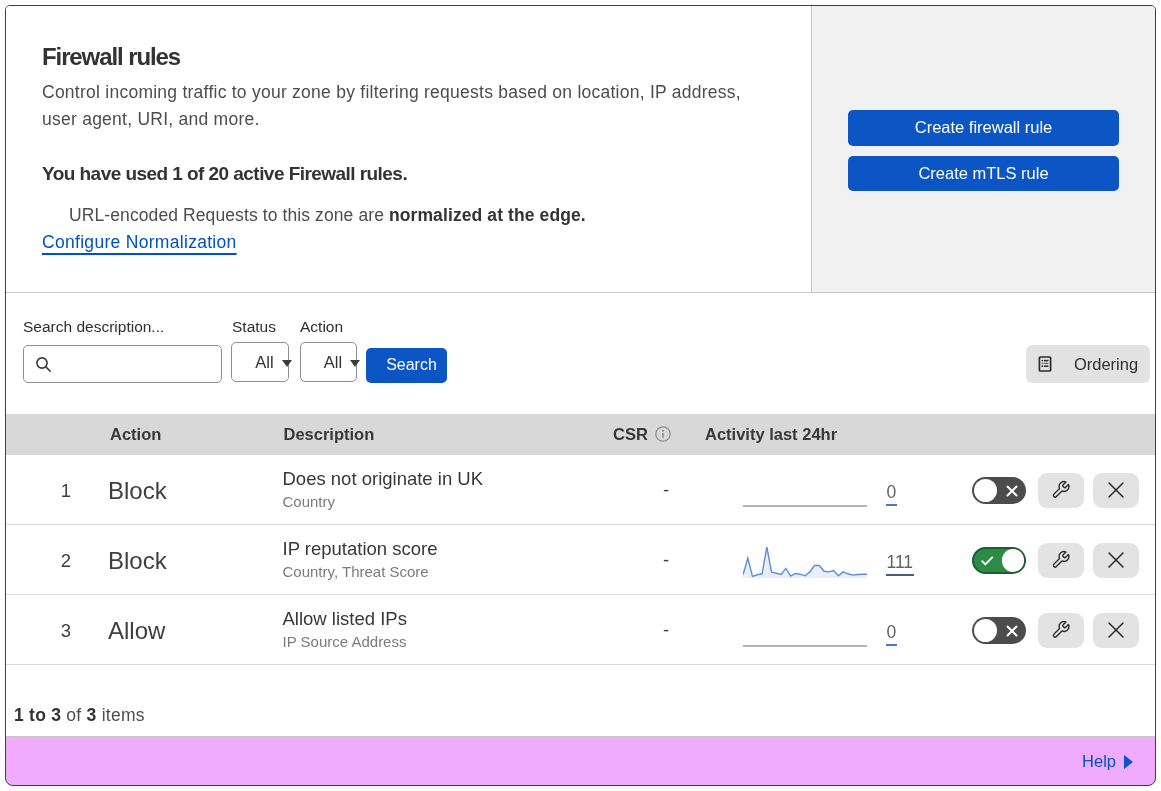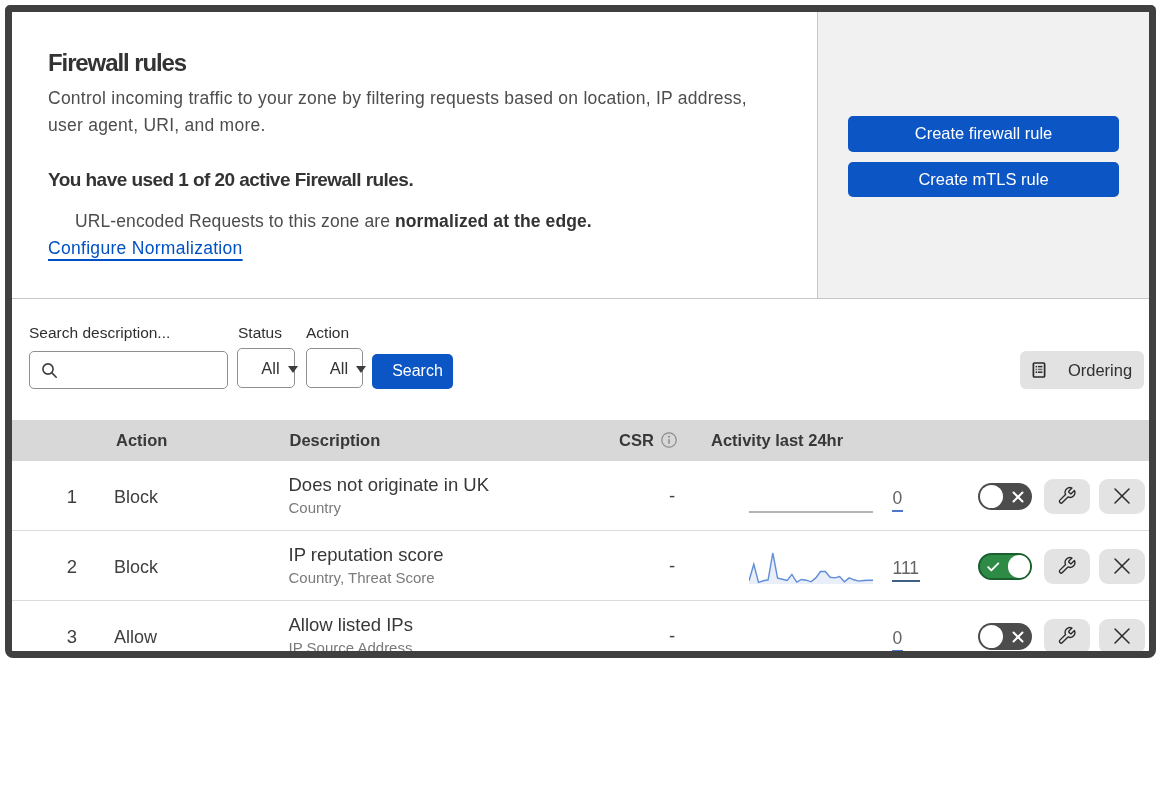--- a/index.html
+++ b/index.html
@@ -1,21 +1,21 @@
 <!DOCTYPE html>
 <html><head>
 <meta charset="utf-8">
 <style>
   * { margin:0; padding:0; box-sizing:border-box; }
   html,body { width:1161px; height:791px; background:#fff; font-family:"Liberation Sans", sans-serif; }
   body { position:relative; overflow:hidden; }
 
   .card {
-    position:absolute; left:5px; top:5px; width:1151px; height:653px;
-    border:7px solid #404040; border-radius:5px 5px 8px 8px; background:#f0abfc; overflow:hidden;
+    position:absolute; left:5px; top:5px; width:1151px; height:781px;
+    border:1px solid #404040; border-radius:5px 5px 8px 8px; background:#f0abfc; overflow:hidden;
   }
 
   
   .hero { position:relative; height:287px; border-bottom:1px solid #c6c6c6; display:flex; }
   .hero-left { width:806px; border-right:1px solid #c6c6c6; padding:37px 36px 0 36px; background:#fff; }
   .hero-right { flex:1; background:#f1f1f1; display:flex; flex-direction:column; align-items:center; }
   .hero-title { font-size:24px; line-height:28px; font-weight:700; color:#333; letter-spacing:-1.1px; margin-bottom:7.5px; }
   .hero-desc { font-size:17.5px; line-height:27px; letter-spacing:0.25px; color:#4d4d4d; max-width:705px; }
   .hero-usage { font-size:19px; line-height:24px; letter-spacing:-0.55px; font-weight:700; color:#333; margin-top:29.5px; }
   .hero-norm { font-size:17.5px; line-height:27px; letter-spacing:0.1px; color:#4d4d4d; margin-top:16px;margin-left:27px; }
@@ -50,21 +50,21 @@
   .th { position:absolute; top:0; height:41px; display:flex; align-items:center; font-size:16.5px; font-weight:700; color:#383838; }
   .th-action { left:104px; }
   .th-desc { left:277.5px; }
   .th-csr { left:607px; gap:7px; }
   .th-activity { left:699px; }
   .info-icon { display:inline-flex; margin-top:-1px; }
 
   .trow { position:relative; height:70px; border-bottom:1px solid #dcdcdc; background:#fff; }
   .cell { position:absolute; top:0; height:70px; display:flex; align-items:center; }
   .c-num { left:45px; width:30px; justify-content:center; font-size:18.5px; color:#3f3f3f; padding-top:2px; }
-  .c-action { left:102px; font-size:18px; color:#3f3f3f; padding-top:2px; }
+  .c-action { left:102px; font-size:24px; color:#3f3f3f; padding-top:2px; }
   .c-desc { left:276.5px; flex-direction:column; align-items:flex-start; justify-content:flex-start; padding-top:12.5px; }
   .desc-main { font-size:18.5px; color:#383838; line-height:22px; }
   .desc-sub { font-size:15px; color:#7b7b7b; line-height:19px; margin-top:2.8px; }
   .c-csr { left:640px; width:40px; justify-content:center; font-size:18.5px; color:#3f3f3f; }
   .c-spark { left:737px; width:124px; top:auto; bottom:0; height:70px; align-items:flex-end; }
   .c-spark svg { display:block; }
   .c-count { left:880px; font-size:17.5px; align-items:flex-start; }
   .count-link { color:#636363; line-height:13px; border-bottom:2px solid #4c78cc; padding:0 0.5px 4.5px 0.5px; cursor:pointer; margin-top:31px; }
 
   .toggle { position:absolute; left:966px; top:50%; margin-top:-12.5px; width:54px; height:27px; border-radius:14px; cursor:pointer; }

